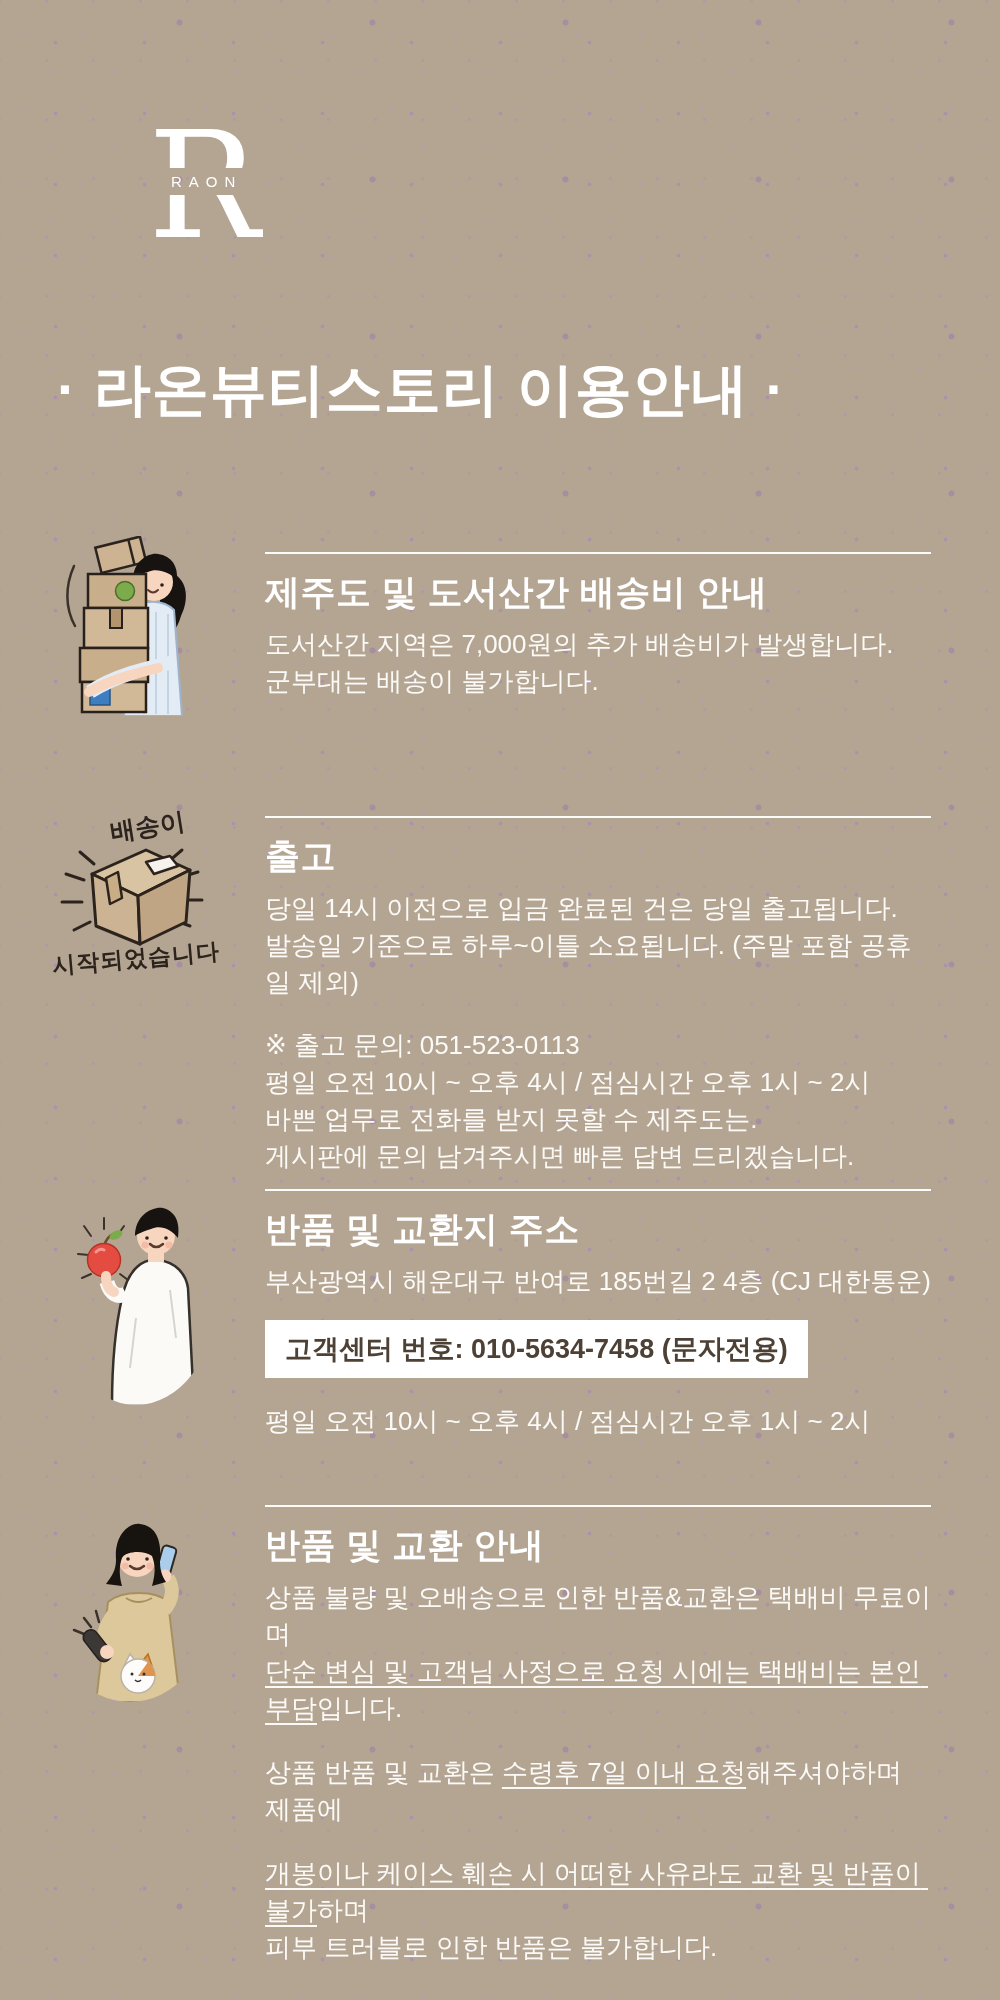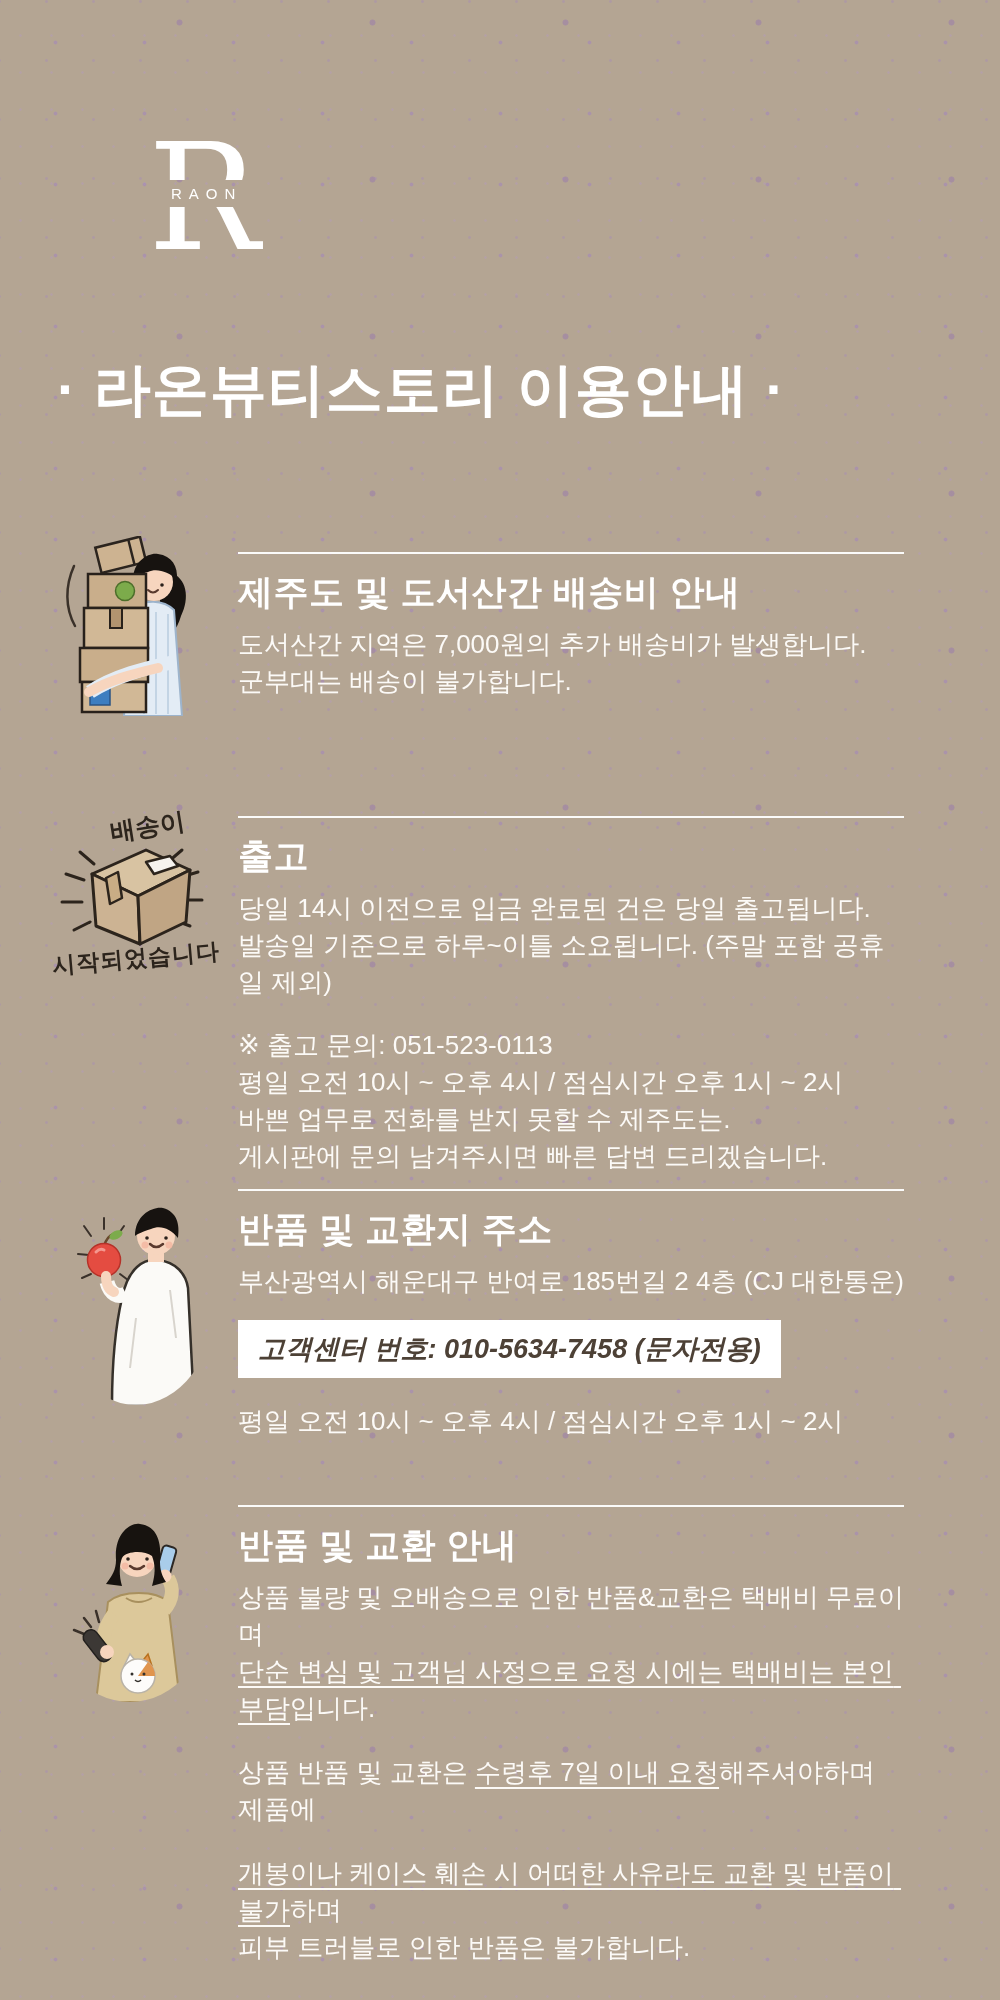--- a/index.html
+++ b/index.html
@@ -16,21 +16,21 @@
     width:1000px;height:2000px;position:relative;overflow:hidden;
     font-family:"Liberation Sans","DejaVu Sans",sans-serif;
     background-color:var(--bg);
     background-image:var(--speck);
     background-size:89px 71px,47px 59px,193px 157px,31px 37px;
     background-position:11px 7px,23px 31px,83px 101px,5px 17px;
     background-attachment:fixed;
     color:#fcfaf7;
   }
   
-  .logo{position:absolute;left:148px;top:124px;width:130px;height:140px}
+  .logo{position:absolute;left:148px;top:112px;width:130px;height:140px}
   .logo-r{
     position:absolute;left:0;top:0;margin:0;
     font-family:"DejaVu Serif","Liberation Serif",serif;
     font-size:148px;line-height:1;color:#fff;font-weight:400;
   }
   .logo-word{
     position:absolute;left:14px;top:56px;
     color:#fff;font-size:15px;font-weight:500;letter-spacing:7px;
     padding:5px 7px 5px 9px;
     background-color:var(--bg);
@@ -38,33 +38,32 @@
     background-size:89px 71px,47px 59px,193px 157px,31px 37px;
     background-position:11px 7px,23px 31px,83px 101px,5px 17px;
     background-attachment:fixed;
   }
   
   .title{
     position:absolute;left:57px;top:352px;margin:0;
     font-size:57px;font-weight:800;color:#fff;letter-spacing:1px;
   }
   
-  .sec{position:absolute;left:238px;width:666px}
+  .sec{position:absolute;left:265px;width:666px}
   .divider{border:none;border-top:2px solid rgba(255,255,255,.95);margin:0;width:100%}
   .sec h2{margin:15px 0 11px;font-size:35px;line-height:46px;font-weight:800;color:#fff;letter-spacing:.5px}
   .bline{font-size:26px;line-height:37px;white-space:pre-wrap}
   .note{margin-top:26px}
   .para{margin:1px 0 27px 0}
   .u{text-decoration:underline;text-decoration-thickness:2px;text-underline-offset:6px}
   .addr{margin-top:2px}
   .highlight-box{
     display:inline-block;margin-top:20px;padding:14px 20px;
     background:#ffffff;color:#4d4136;font-weight:700;font-size:27px;line-height:30px;
     white-space:pre-wrap;
-    font-style:italic;
   }
   .hours{margin-top:25px}
   
   .illus{position:absolute}
   #illus-boxes{left:62px;top:536px;width:136px;height:180px}
   #illus-doodle{left:48px;top:810px;width:168px;height:168px}
   #illus-apple{left:66px;top:1198px;width:132px;height:208px}
   #illus-phone{left:60px;top:1514px;width:136px;height:188px}
   .illus svg{display:block;width:100%;height:100%}
   .doodle-cap{

